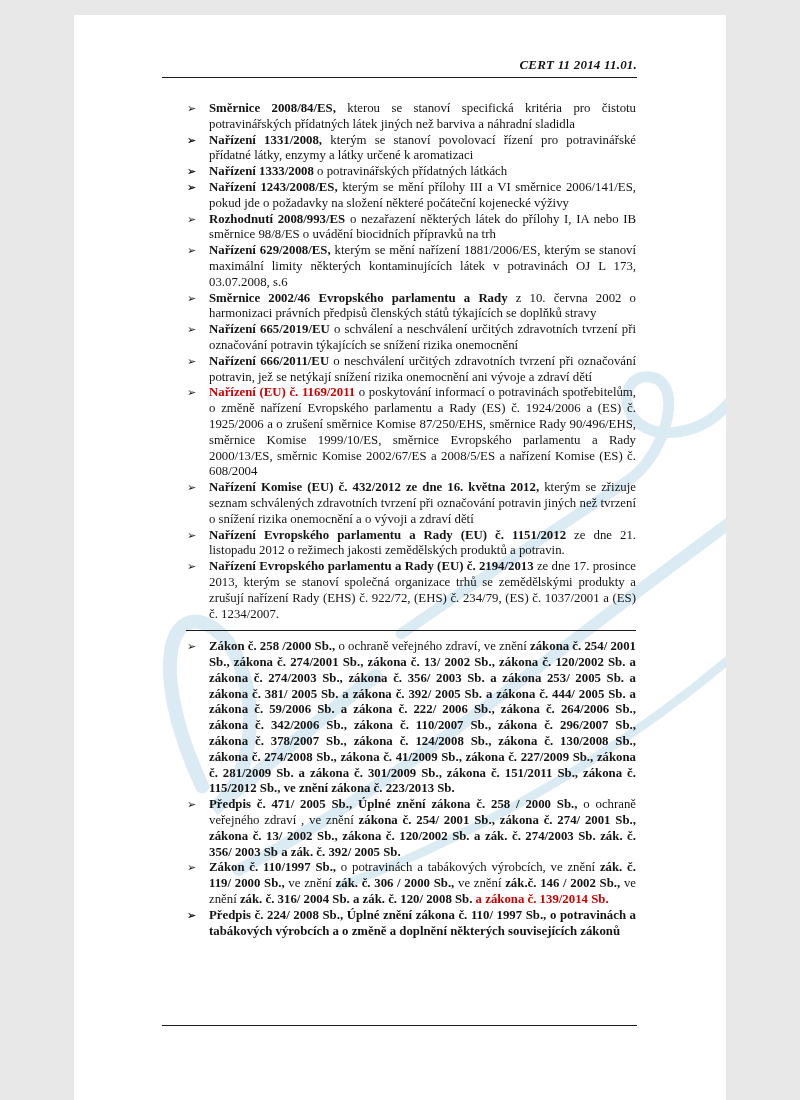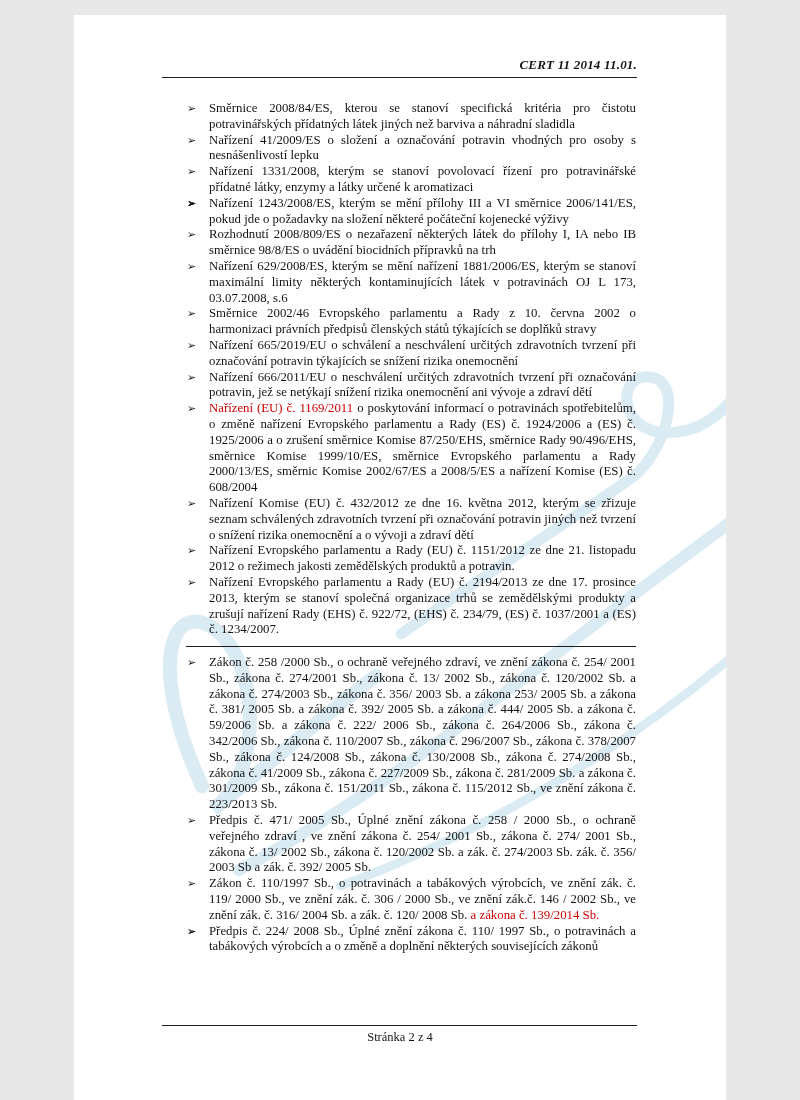--- a/index.html
+++ b/index.html
@@ -25,21 +25,21 @@
   .content{
     position:absolute;top:86px;left:112px;right:90px;
     font-size:12.8px;line-height:15.8px;
     text-align:justify;
   }
   .item{position:relative;padding-left:23px;}
   .bullet{
     position:absolute;left:1px;top:0;
     font-size:11px;line-height:15.8px;
   }
-  .b{font-weight:normal;}
+  .b{font-weight:bold;}
   .group-divider{
     border-top:1.4px solid #1c1c1c;
     margin:8px 0 8px 0;
   }
   .footer-rule{
     position:absolute;top:1010px;left:88px;right:89px;
     border-top:1.6px solid #1c1c1c;
   }
   .footer{
     position:absolute;top:1015px;left:0;right:0;
@@ -64,44 +64,41 @@
     <path d="M300,330 C390,295 480,265 560,235 C600,220 640,150 600,140 C570,133 560,190 610,200 C660,210 700,170 720,130" stroke="#b7d8e9" stroke-width="11" stroke-linecap="round"></path>
     <path d="M180,560 C320,545 480,500 620,430" stroke="#b7d8e9" stroke-width="9" stroke-linecap="round"></path>
   </svg>
 
   <div class="header-right">CERT 11 2014 11.01.</div>
   <div class="header-rule"></div>
 
   <div class="content">
     <div>
         <div class="item"><span class="bullet">➢</span><span><span class="b">Směrnice 2008/84/ES,</span><span> kterou se stanoví specifická kritéria pro čistotu potravinářských přídatných látek jiných než barviva a náhradní sladidla</span></span></div>
-        <div class="item"><span class="bullet">➢</span><span><span class="b">Nařízení 41/2009/ES</span><span> o složení a označování potravin vhodných pro osoby s nesnášenlivostí lepku</span></span></div>
+        <div class="item"><span class="bullet">➢</span></div>
         <div class="item"><span class="bullet">➢</span><span><span class="b">Nařízení 1331/2008,</span><span> kterým se stanoví povolovací řízení pro potravinářské přídatné látky, enzymy a látky určené k aromatizaci</span></span></div>
         <div class="item"><span class="bullet">➢</span></div>
-        <div class="item"><span class="bullet">➢</span></div>
+        <div class="item"><span class="bullet">➢</span><span><span class="b">Nařízení 1333/2008</span><span> o potravinářských přídatných látkách</span></span></div>
         <div class="item"><span class="bullet">➢</span></div>
         <div class="item"><span class="bullet">➢</span><span><span class="b">Nařízení 1243/2008/ES,</span><span> kterým se mění přílohy III a VI směrnice 2006/141/ES, pokud jde o požadavky na složení některé počáteční kojenecké výživy</span></span></div>
-        <div class="item"><span class="bullet">➢</span><span><span class="b">Rozhodnutí 2008/809/ES</span><span> o nezařazení některých látek do přílohy I, IA nebo IB směrnice 98/8/ES o uvádění biocidních přípravků na trh</span></span></div>
+        <div class="item"><span class="bullet">➢</span><span><span class="b">Rozhodnutí 2008/993/ES</span><span> o nezařazení některých látek do přílohy I, IA nebo IB směrnice 98/8/ES o uvádění biocidních přípravků na trh</span></span></div>
         <div class="item"><span class="bullet">➢</span><span><span class="b">Nařízení 629/2008/ES,</span><span> kterým se mění nařízení 1881/2006/ES, kterým se stanoví maximální limity některých kontaminujících látek v potravinách  OJ L 173, 03.07.2008, s.6</span></span></div>
         <div class="item"><span class="bullet">➢</span><span><span class="b">Směrnice 2002/46 Evropského parlamentu a Rady</span><span> z 10. června 2002 o harmonizaci právních předpisů členských států týkajících se doplňků stravy</span></span></div>
         <div class="item"><span class="bullet">➢</span><span><span class="b">Nařízení 665/2019/EU</span><span> o schválení a neschválení určitých zdravotních tvrzení při označování potravin týkajících se snížení rizika onemocnění</span></span></div>
         <div class="item"><span class="bullet">➢</span><span><span class="b">Nařízení 666/2011/EU</span><span> o neschválení určitých zdravotních tvrzení při označování potravin, jež se netýkají snížení rizika onemocnění ani vývoje a zdraví dětí</span></span></div>
         <div class="item"><span class="bullet">➢</span><span><span class="b" style="color: rgb(209, 0, 0);">Nařízení (EU) č. 1169/2011 </span><span> o poskytování informací o potravinách spotřebitelům, o změně nařízení Evropského parlamentu a Rady (ES) č. 1924/2006 a (ES) č. 1925/2006 a o zrušení směrnice Komise 87/250/EHS, směrnice Rady 90/496/EHS, směrnice Komise 1999/10/ES, směrnice Evropského parlamentu a Rady 2000/13/ES, směrnic Komise 2002/67/ES a 2008/5/ES a nařízení Komise (ES) č. 608/2004</span></span></div>
         <div class="item"><span class="bullet">➢</span><span><span class="b">Nařízení Komise (EU) č. 432/2012  ze dne 16. května 2012,</span><span> kterým se zřizuje seznam schválených zdravotních tvrzení při označování potravin jiných než tvrzení o snížení rizika onemocnění a o vývoji a zdraví dětí</span></span></div>
         <div class="item"><span class="bullet">➢</span><span><span class="b">Nařízení Evropského parlamentu a Rady (EU) č. 1151/2012</span><span> ze dne 21. listopadu 2012 o režimech jakosti zemědělských produktů a potravin.</span></span></div>
         <div class="item"><span class="bullet">➢</span><span><span class="b">Nařízení Evropského parlamentu a Rady (EU) č. 2194/2013</span><span> ze dne 17. prosince 2013, kterým se stanoví společná organizace trhů se zemědělskými produkty a zrušují nařízení Rady (EHS) č. 922/72, (EHS) č. 234/79, (ES) č. 1037/2001 a (ES) č. 1234/2007.</span></span></div>
       </div>
     <div class="group-divider"></div>
     <div>
         <div class="item"><span class="bullet">➢</span><span><span class="b">Zákon č. 258 /2000 Sb.,</span><span> o ochraně veřejného zdraví, ve znění </span><span class="b">zákona č. 254/ 2001 Sb., zákona č. 274/2001 Sb., zákona č. 13/ 2002 Sb., zákona č. 120/2002 Sb. a zákona č. 274/2003 Sb., zákona č. 356/ 2003 Sb. a zákona 253/ 2005 Sb. a zákona č. 381/ 2005 Sb. a zákona č. 392/ 2005 Sb. a zákona č. 444/ 2005 Sb. a zákona č. 59/2006 Sb. a zákona č. 222/ 2006 Sb., zákona č. 264/2006 Sb., zákona č. 342/2006 Sb., zákona č. 110/2007 Sb., zákona č. 296/2007 Sb., zákona č. 378/2007 Sb., zákona č. 124/2008 Sb., zákona č. 130/2008 Sb., zákona č. 274/2008 Sb., zákona č. 41/2009 Sb., zákona č. 227/2009 Sb., zákona č. 281/2009 Sb. a zákona č. 301/2009 Sb., zákona č. 151/2011 Sb., zákona č. 115/2012 Sb., ve znění zákona č. 223/2013 Sb.</span></span></div>
         <div class="item"><span class="bullet">➢</span><span><span class="b">Předpis č. 471/ 2005 Sb., Úplné znění zákona č. 258 / 2000 Sb.,</span><span> o ochraně veřejného zdraví , ve znění </span><span class="b">zákona č. 254/ 2001 Sb., zákona č. 274/ 2001 Sb., zákona č. 13/ 2002 Sb., zákona č. 120/2002 Sb. a zák. č. 274/2003 Sb.  zák. č. 356/ 2003 Sb a zák. č. 392/ 2005 Sb.</span></span></div>
         <div class="item"><span class="bullet">➢</span><span><span class="b">Zákon č. 110/1997 Sb.,</span><span> o potravinách a tabákových výrobcích, ve znění </span><span class="b">zák. č. 119/ 2000 Sb.,</span><span> ve znění </span><span class="b">zák. č. 306 / 2000 Sb.,</span><span> ve znění </span><span class="b">zák.č. 146 / 2002 Sb.,</span><span> ve znění </span><span class="b">zák. č. 316/ 2004 Sb. a zák. č. 120/ 2008 Sb.</span><span class="b" style="color: rgb(209, 0, 0);"> a zákona č. 139/2014 Sb.</span></span></div>
         <div class="item"><span class="bullet">➢</span></div>
         <div class="item"><span class="bullet">➢</span><span><span class="b">Předpis č. 224/ 2008 Sb.,  Úplné znění zákona č. 110/ 1997 Sb., o potravinách a tabákových výrobcích a o změně a doplnění některých souvisejících zákonů</span></span></div>
       </div>
   </div>
 
   <div class="footer-rule"></div>
-  <div class="footer">
-    <span>Stránka </span><span class="b">2</span><span> z </span><span class="b">4</span>
-  </div>
 
 </div>
 
 </body></html>

